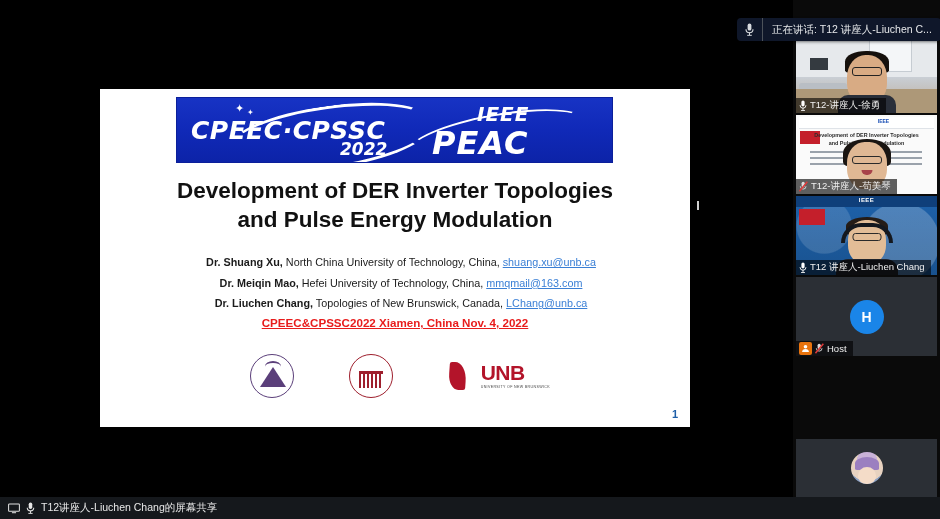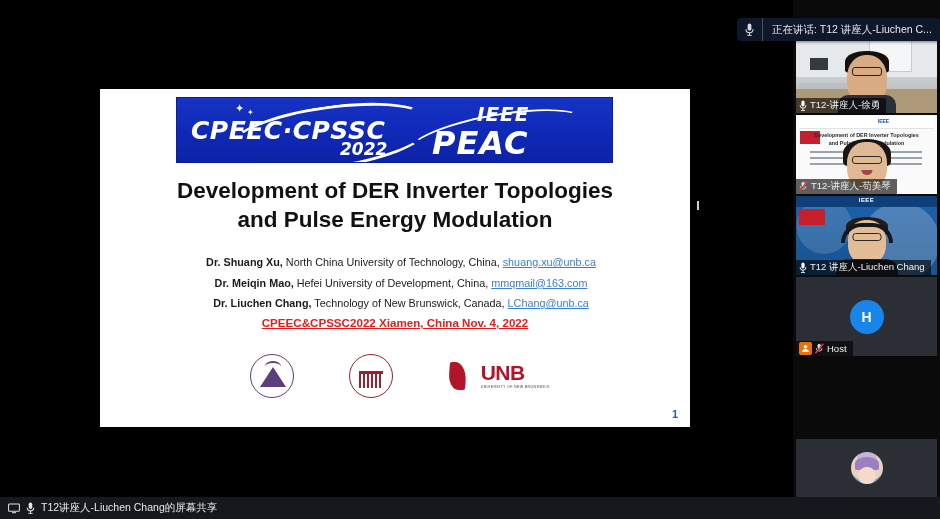--- a/index.html
+++ b/index.html
@@ -259,24 +259,24 @@
       <div id="slide-title">
         <div>Development of DER Inverter Topologies</div>
         <div>and Pulse Energy Modulation</div>
       </div>
 
       <div id="authors">
         <div class="author-line">
           <span class="nm">Dr. Shuang Xu,</span><span> North China University of Technology, China, </span><span class="em">shuang.xu@unb.ca</span>
         </div>
         <div class="author-line">
-          <span class="nm">Dr. Meiqin Mao,</span><span> Hefei University of Development, China, </span><span class="em">mmqmail@163.com</span>
+          <span class="nm">Dr. Meiqin Mao,</span><span> Hefei University of Technology, China, </span><span class="em">mmqmail@163.com</span>
         </div>
         <div class="author-line">
-          <span class="nm">Dr. Liuchen Chang,</span><span> Technology of New Brunswick, Canada, </span><span class="em">LChang@unb.ca</span>
+          <span class="nm">Dr. Liuchen Chang,</span><span> Topologies of New Brunswick, Canada, </span><span class="em">LChang@unb.ca</span>
         </div>
       </div>
 
       <div id="conf-line">CPEEC&amp;CPSSC2022   Xiamen, China  Nov. 4, 2022</div>
 
       <div id="logos">
         <span class="logo logo-ncut"></span>
         <span class="logo logo-hfut"></span>
         <span class="logo logo-unb">
           <span class="unb-sail"></span>

